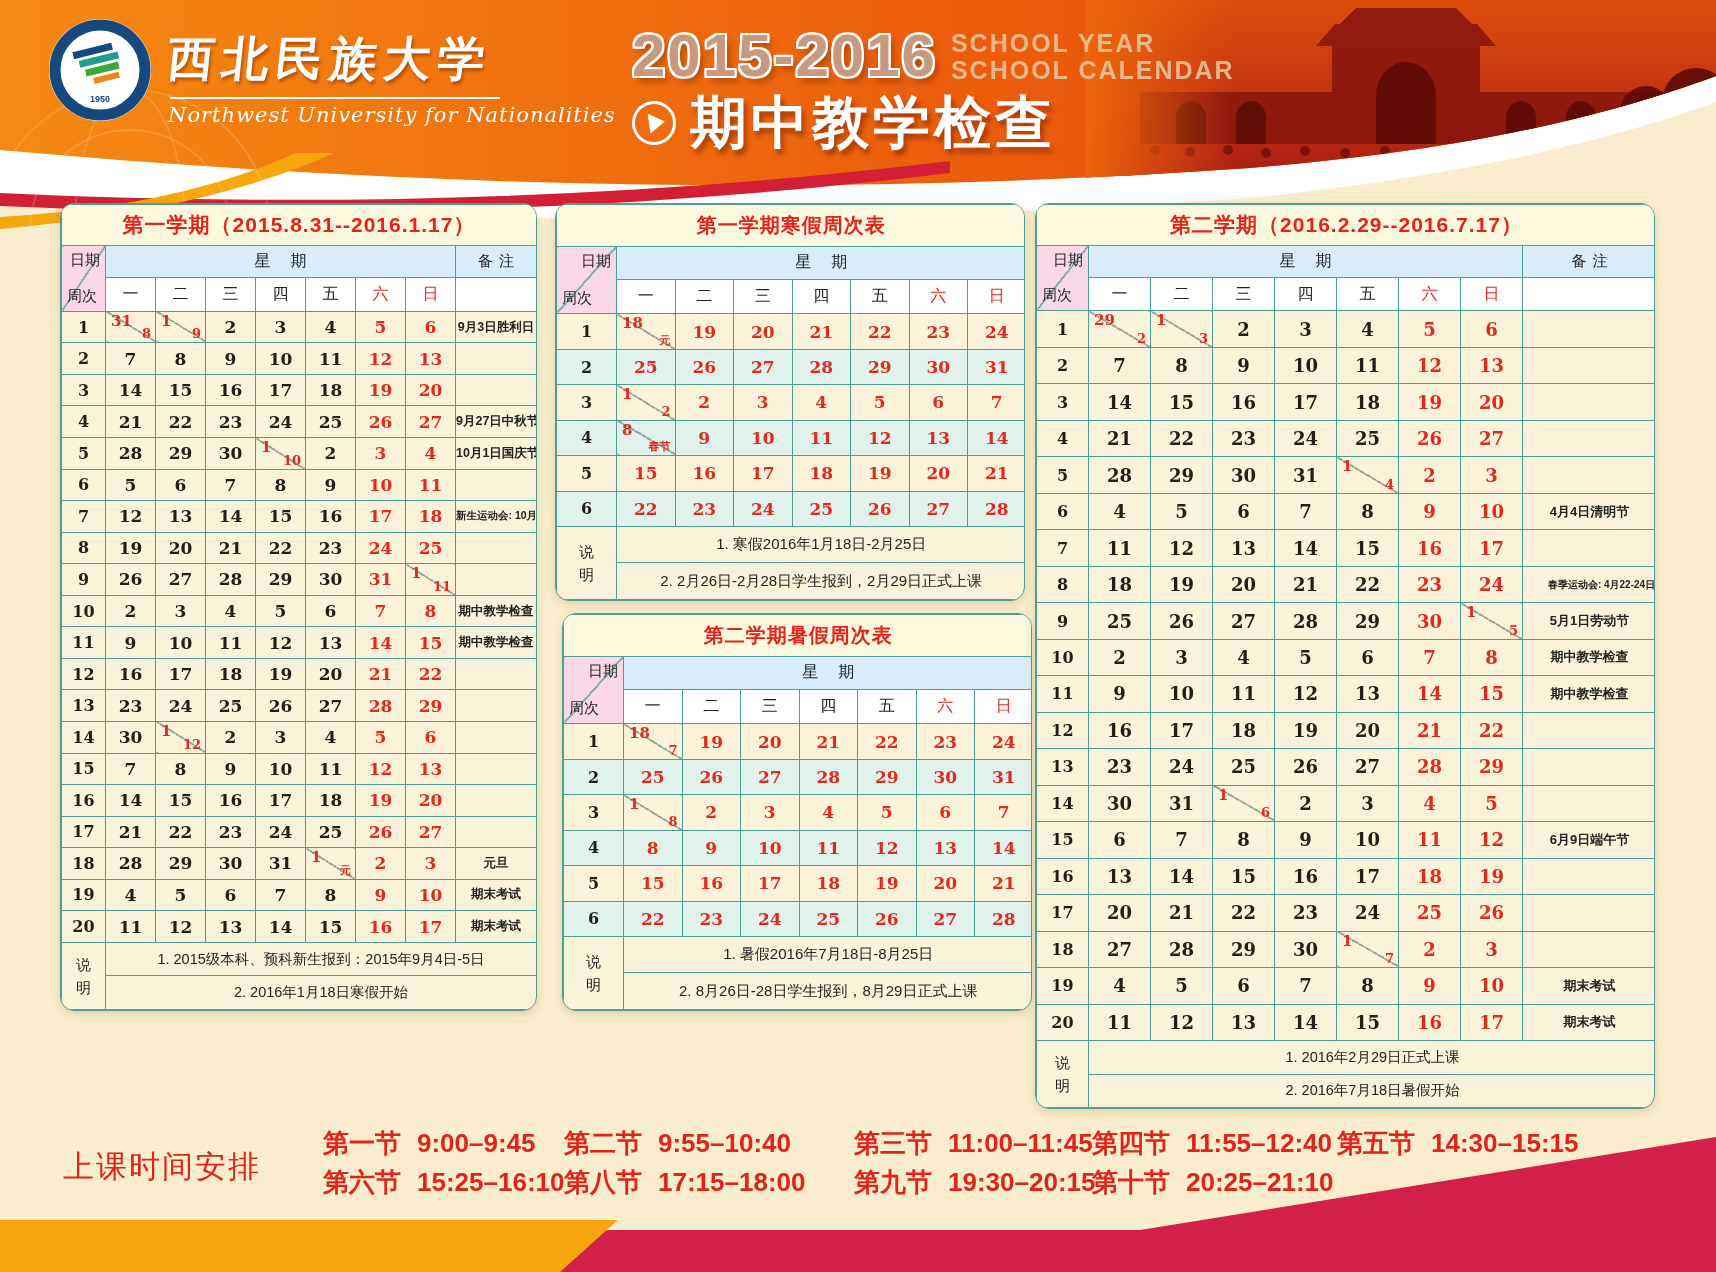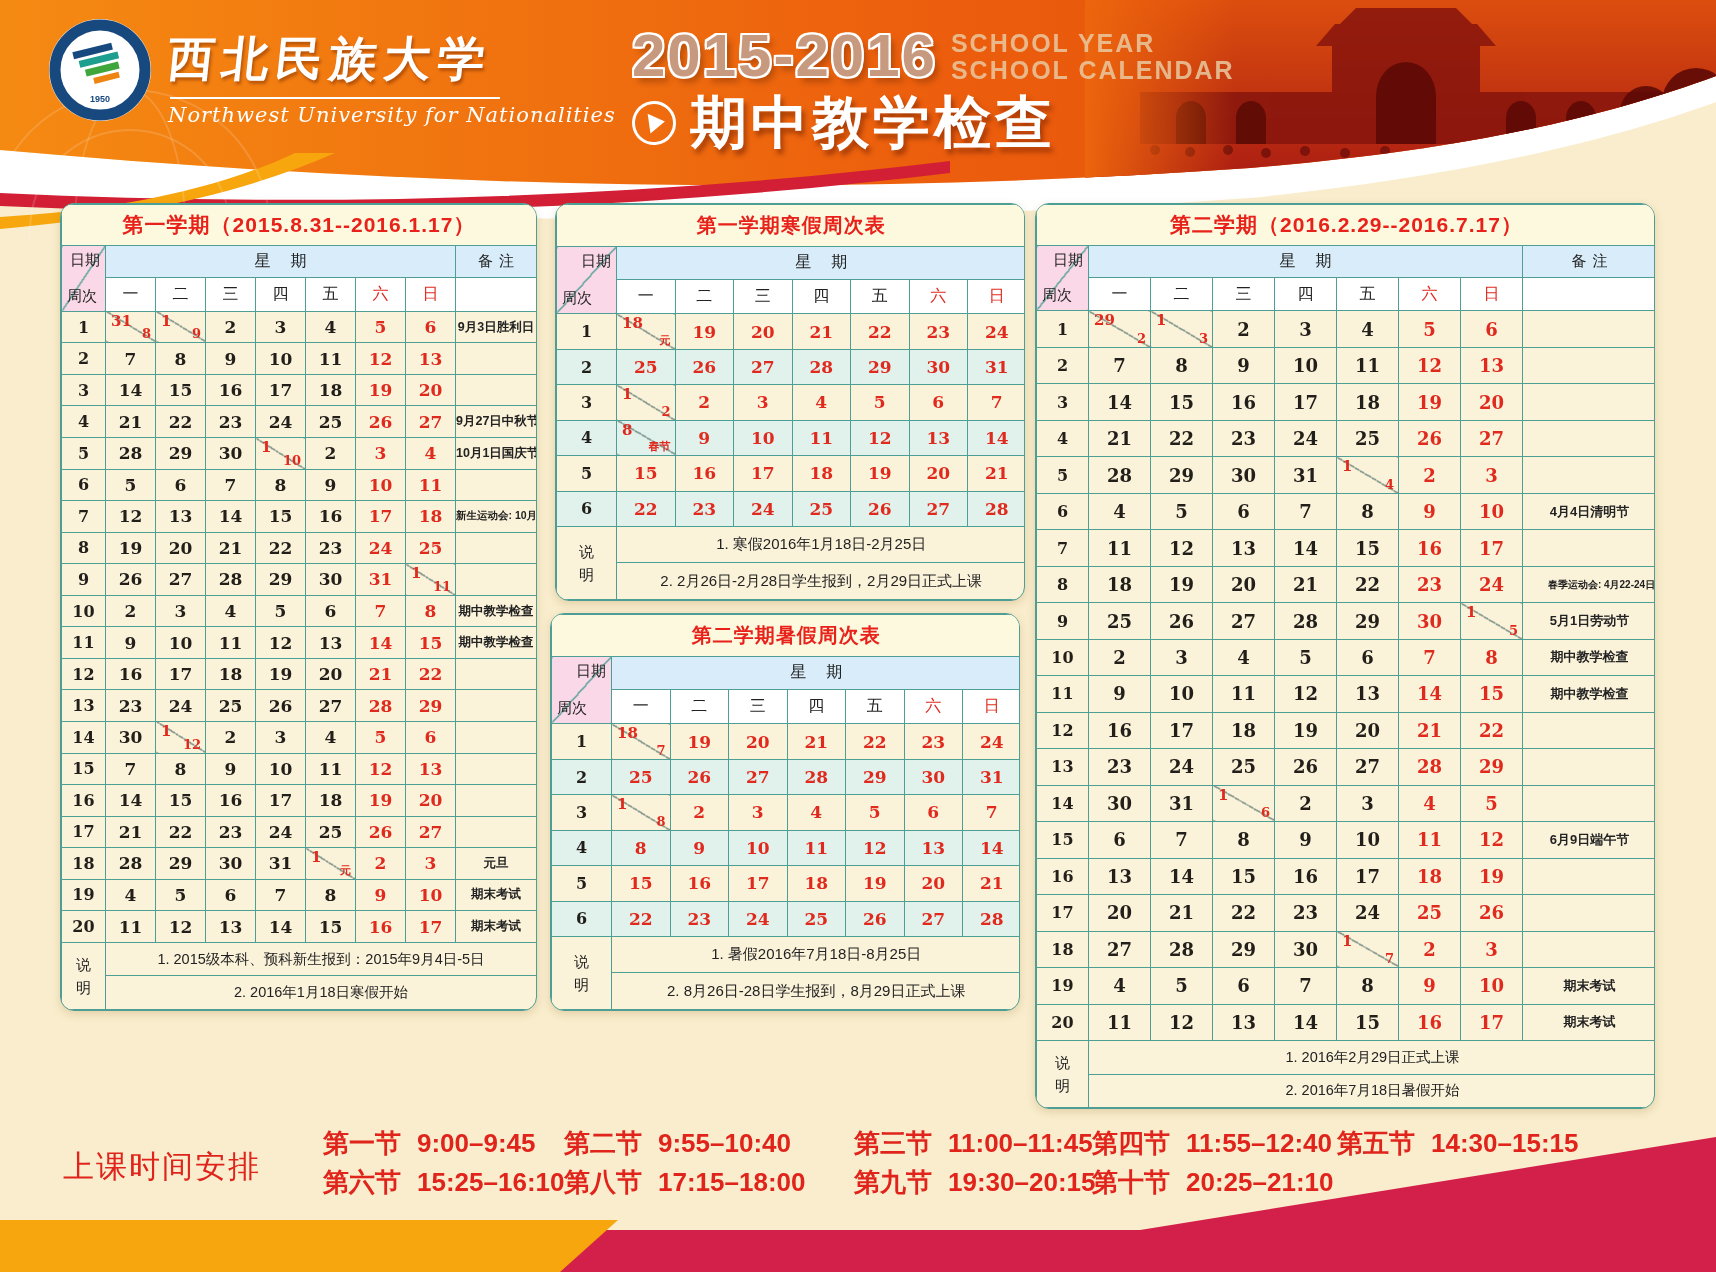--- a/index.html
+++ b/index.html
@@ -41,21 +41,21 @@
   .arrow-circle .tri { position:absolute; left:14px; top:9px; width:0; height:0;
     border-left:16px solid #fff; border-top:10px solid transparent; border-bottom:10px solid transparent; }
   .cn-title { margin-left:14px; color:#fff; font-size:57px; font-weight:900; letter-spacing:4px;
     line-height:1; text-shadow:3px 5px 5px rgba(110,30,0,.55); white-space:nowrap; }
 
   
   .panel { position:absolute; border:1px solid #4D9E94; border-radius:14px; overflow:hidden;
     background:#FAF2D9; box-shadow:0 3px 8px rgba(150,110,40,.22); z-index:2; }
   .p-sem1   { left:60px;   top:203px; width:477px; height:808px; }
   .p-winter { left:555px;  top:203px; width:470px; height:398px; }
-  .p-summer { left:550px;  top:613px; width:470px; height:398px; }
+  .p-summer { left:562px;  top:613px; width:470px; height:398px; }
   .p-sem2   { left:1035px; top:203px; width:620px; height:906px; }
 
   table.cal { width:100%; height:100%; border-collapse:collapse; table-layout:fixed; }
   table.cal td { border:1px solid #4D9E94; text-align:center; vertical-align:middle; padding:0; }
   td.tbl-title { border:0; border-bottom:1px solid #4D9E94; background:#FCF9DF;
     color:#E8221A; font-weight:bold; font-size:21px; height:40px; letter-spacing:1px; }
   .p-winter td.tbl-title, .p-summer td.tbl-title { font-size:20px;text-align:center; }
 
   td.diag { position:relative; width:auto;
     background-image:linear-gradient(to bottom right,

